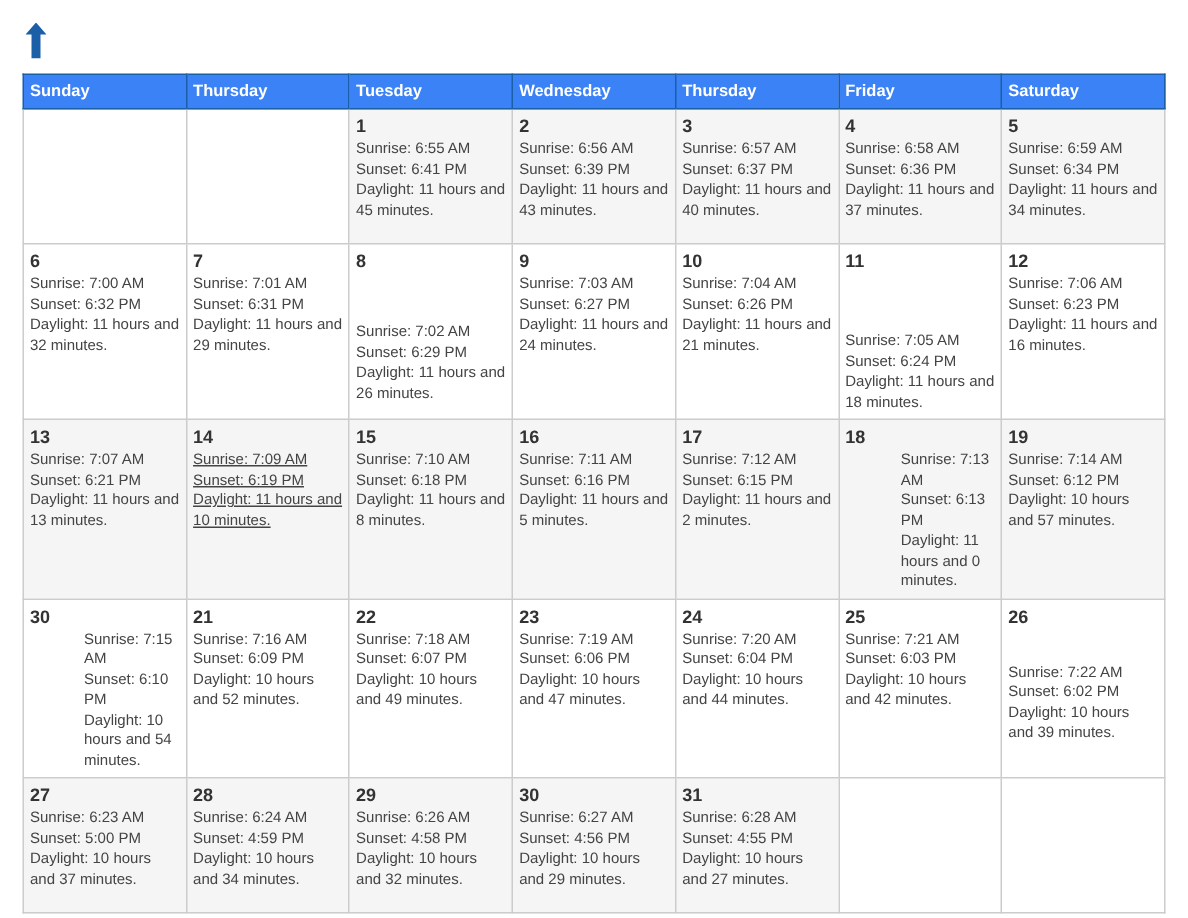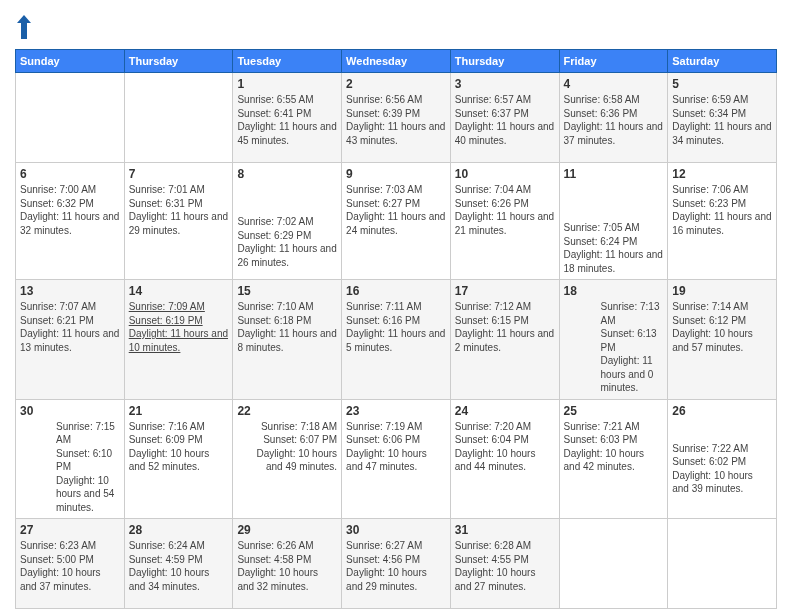--- a/index.html
+++ b/index.html
@@ -250,21 +250,21 @@
 Daylight: 10 hours and 54 minutes.</div>
         </td>
         <td>
           <span class="day-num">21</span>
           <div class="cell-content" style="white-space: pre-line;">Sunrise: 7:16 AM
 Sunset: 6:09 PM
 Daylight: 10 hours and 52 minutes.</div>
         </td>
         <td>
           <span class="day-num">22</span>
-          <div class="cell-content" style="white-space: pre-line; text-align: right;">Sunrise: 7:18 AM
+          <div class="cell-content" style="white-space: pre-line;">Sunrise: 7:18 AM
 Sunset: 6:07 PM
 Daylight: 10 hours and 49 minutes.</div>
         </td>
         <td>
           <span class="day-num">23</span>
           <div class="cell-content" style="white-space: pre-line;">Sunrise: 7:19 AM
 Sunset: 6:06 PM
 Daylight: 10 hours and 47 minutes.</div>
         </td>
         <td>

